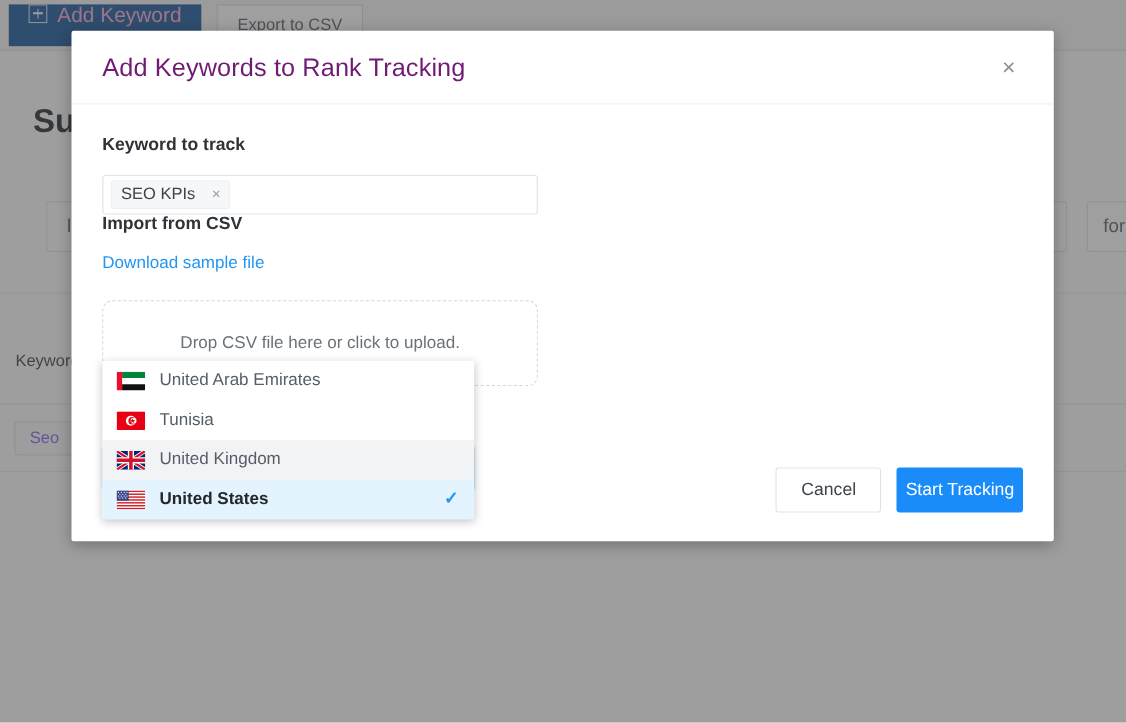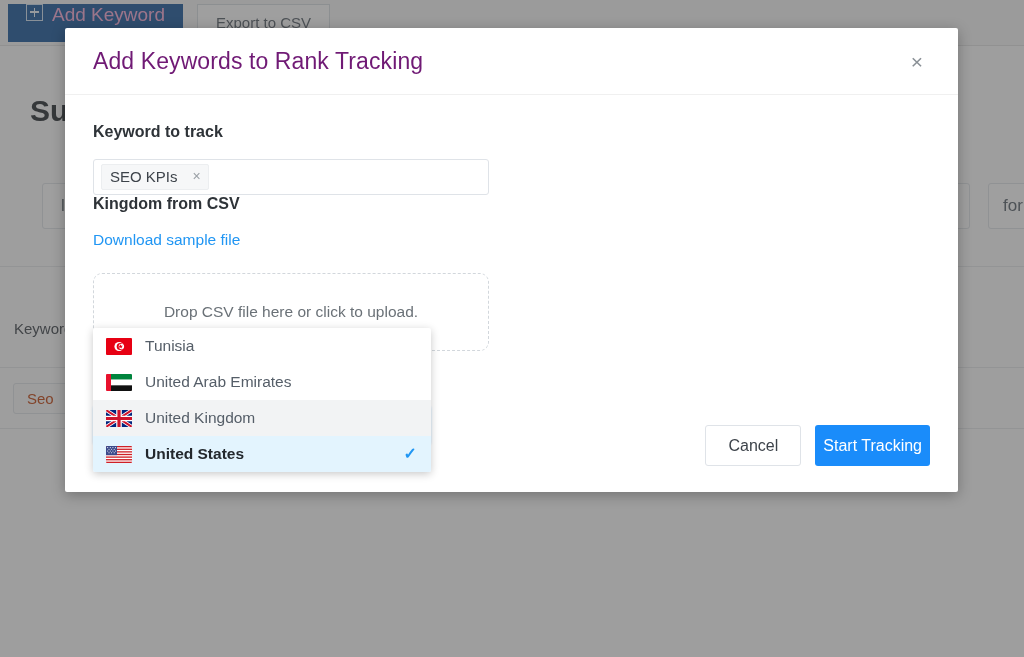--- a/index.html
+++ b/index.html
@@ -134,21 +134,21 @@
     background: #e6e8ea;
   }
   .bg-tag {
     position: absolute;
     left: 13px; top: 383px;
     border: 1px solid #dfe3e8;
     border-radius: 3px;
     background: #fbfbfb;
     padding: 6px 13px;
     font-size: 15px;
-    color: #c2410c;
+    color: #8b5cf6;
   }
   .bg-divider-3 {
     position: absolute;
     left: 0; top: 428px;
     width: 1024px; height: 1px;
     background: #e6e8ea;
   }
 
   
   #overlay {
@@ -488,58 +488,58 @@
           <span class="typed">Uni</span>
         </div>
       </div>
     </div>
 
     <div class="col-or">
       <div class="or-label">Or</div>
     </div>
 
     <div class="col-right">
-      <div class="section-label">Kingdom from CSV</div>
+      <div class="section-label">Import from CSV</div>
       <a class="sample-link">Download sample file</a>
       <div class="dropzone">
         <span>Drop CSV file here or click to upload.</span>
       </div>
     </div>
   </div>
 
   <div class="modal-footer">
     <button class="btn-cancel">Cancel</button>
     <button class="btn-primary">Start Tracking</button>
   </div>
 
   <div class="dropdown">
+
+    <div class="dd-item">
+      <span>
+        <svg class="flag" width="26" height="17" viewBox="0 0 26 17">
+          <rect x="5" y="0" width="21" height="5.67" fill="#00843d"></rect>
+          <rect x="5" y="5.67" width="21" height="5.67" fill="#ffffff"></rect>
+          <rect x="5" y="11.33" width="21" height="5.67" fill="#111111"></rect>
+          <rect x="0" y="0" width="5" height="17" fill="#e8112d"></rect>
+        </svg>
+      </span>
+      <span class="dd-label">United Arab Emirates</span>
+    </div>
 
     <div class="dd-item">
       <span>
         <svg class="flag" width="26" height="17" viewBox="0 0 26 17">
           <rect width="26" height="17" fill="#e70013"></rect>
           <circle cx="13" cy="8.5" r="4.6" fill="#ffffff"></circle>
           <circle cx="14.2" cy="8.5" r="3.5" fill="#e70013"></circle>
           <circle cx="15.4" cy="8.5" r="2.7" fill="#ffffff"></circle>
           <polygon points="14.6,6.2 15.25,7.75 16.9,7.85 15.6,8.9 16.05,10.5 14.6,9.6 13.15,10.5 13.6,8.9 12.3,7.85 13.95,7.75" fill="#e70013"></polygon>
         </svg>
       </span>
       <span class="dd-label">Tunisia</span>
-    </div>
-
-    <div class="dd-item">
-      <span>
-        <svg class="flag" width="26" height="17" viewBox="0 0 26 17">
-          <rect x="5" y="0" width="21" height="5.67" fill="#00843d"></rect>
-          <rect x="5" y="5.67" width="21" height="5.67" fill="#ffffff"></rect>
-          <rect x="5" y="11.33" width="21" height="5.67" fill="#111111"></rect>
-          <rect x="0" y="0" width="5" height="17" fill="#e8112d"></rect>
-        </svg>
-      </span>
-      <span class="dd-label">United Arab Emirates</span>
     </div>
 
     <div class="dd-item hovered">
       <span>
         <svg class="flag" width="26" height="17" viewBox="0 0 26 17">
           <rect width="26" height="17" fill="#00247d"></rect>
           <path d="M0,0 L26,17 M26,0 L0,17" stroke="#ffffff" stroke-width="3.6"></path>
           <path d="M0,0 L26,17 M26,0 L0,17" stroke="#cf142b" stroke-width="2"></path>
           <path d="M13,0 L13,17 M0,8.5 L26,8.5" stroke="#ffffff" stroke-width="5.6"></path>
           <path d="M13,0 L13,17 M0,8.5 L26,8.5" stroke="#cf142b" stroke-width="3.2"></path>

